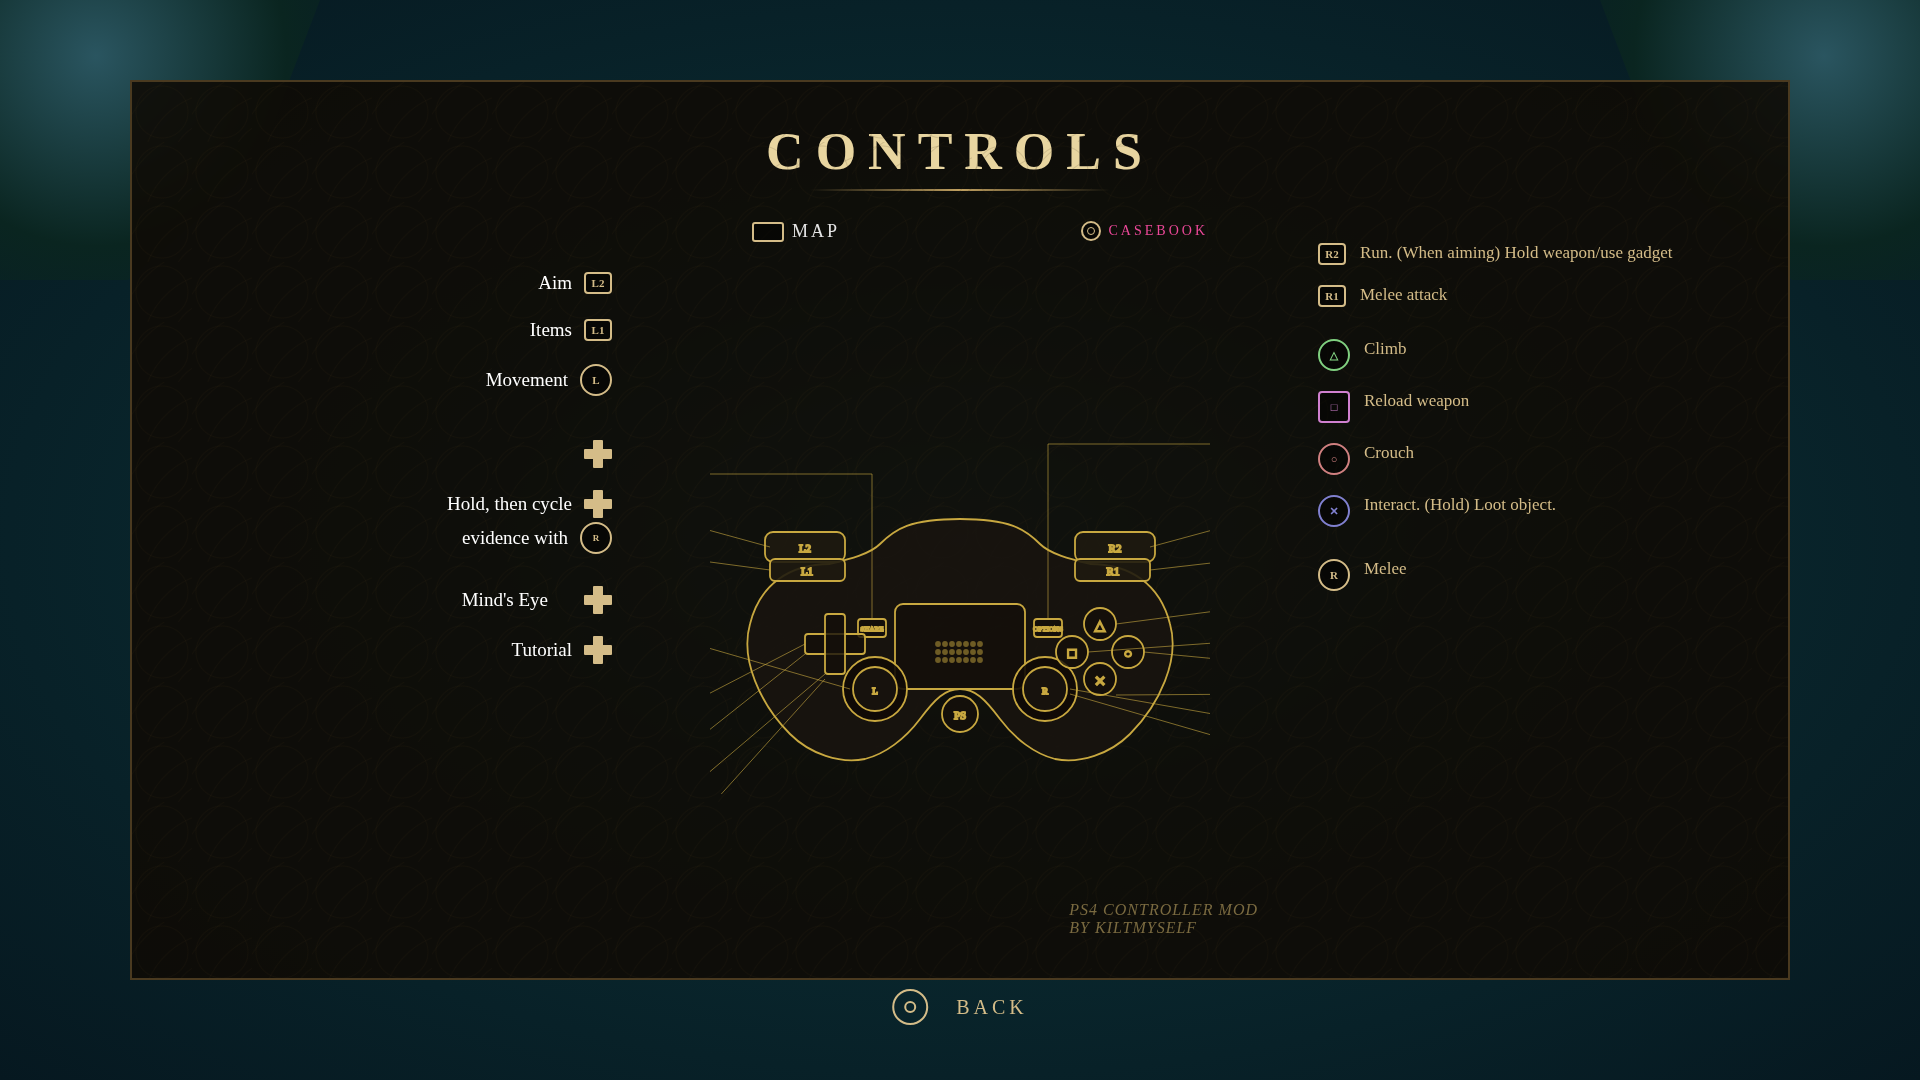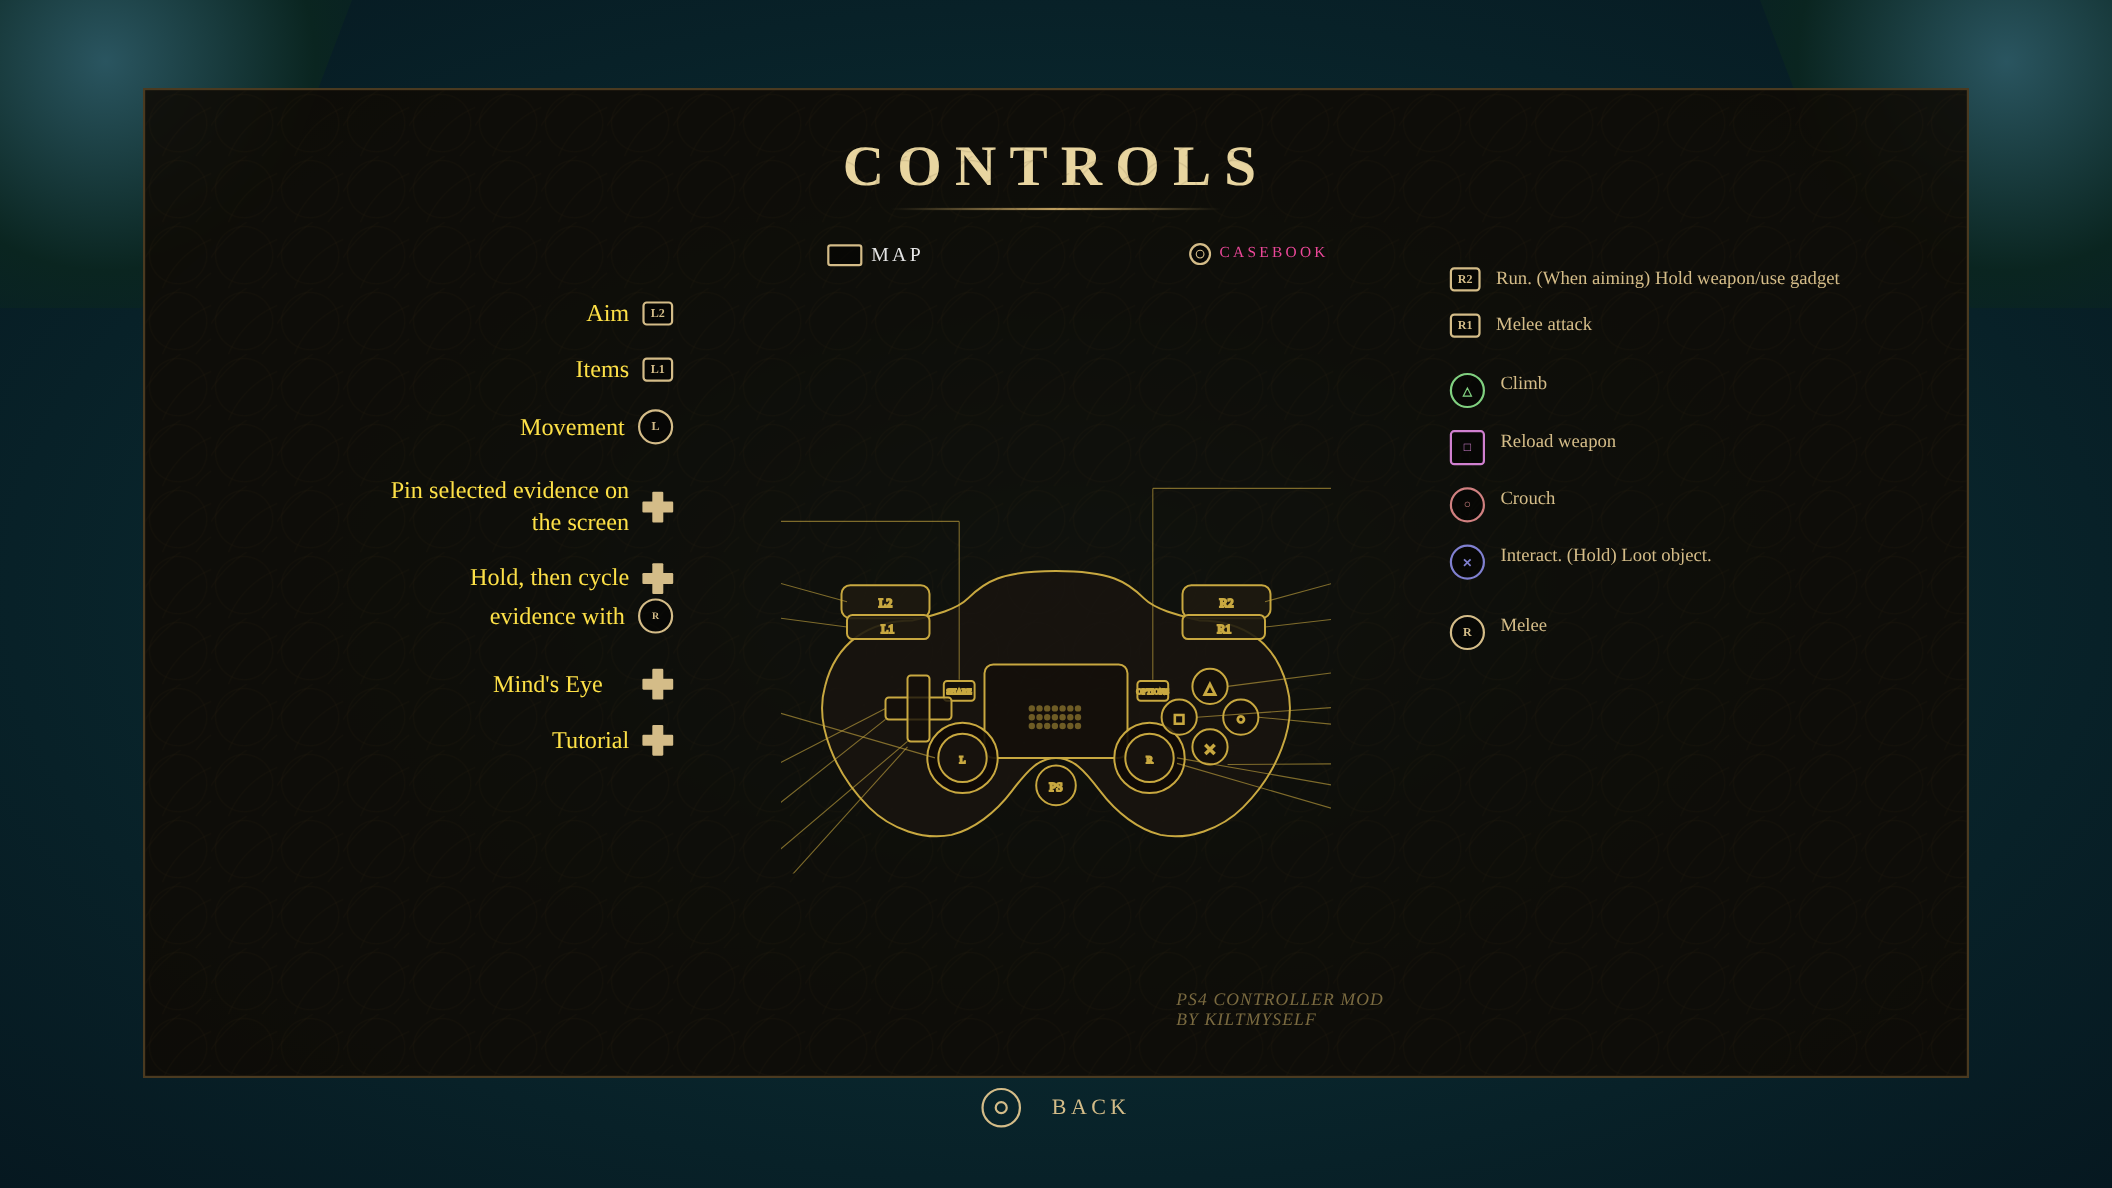--- a/index.html
+++ b/index.html
@@ -102,23 +102,22 @@
 
     .control-item {
       display: flex;
       align-items: center;
       justify-content: flex-end;
       margin-bottom: 22px;
       gap: 12px;
     }
 
     .control-label {
-      color: #fde047;
-      font-size: 22px;
-      text-align: right;
+      color: #ffffff;
+      font-size: 19px;
       line-height: 1.3;
     }
 
     .btn-badge {
       width: 32px;
       height: 32px;
       border: 2px solid #d4bc88;
       border-radius: 50%;
       display: flex;
       align-items: center;
@@ -280,27 +279,26 @@
       <div class="control-item">
         <span class="control-label">Aim</span>
         <div class="btn-badge rect">L2</div>
       </div>
 
       <div class="control-item">
         <span class="control-label">Items</span>
         <div class="btn-badge rect">L1</div>
       </div>
 
-      <div class="control-item" style="margin-bottom: 28px;">
+      <div class="control-item" style="margin-bottom: 44px;">
         <span class="control-label">Movement</span>
         <div class="btn-badge">L</div>
       </div>
 
       <div class="control-item">
-        <span class="control-label">Pin selected evidence on<br>the screen</span>
         <div class="dpad-icon"></div>
       </div>
 
       <div class="control-item" style="flex-direction:column; align-items:flex-end; gap:4px;">
         <div style="display:flex; align-items:center; gap:12px;">
           <span class="control-label">Hold, then cycle</span>
           <div class="dpad-icon"></div>
         </div>
         <div style="display:flex; align-items:center; gap:12px;">
           <span class="control-label">evidence with</span>

